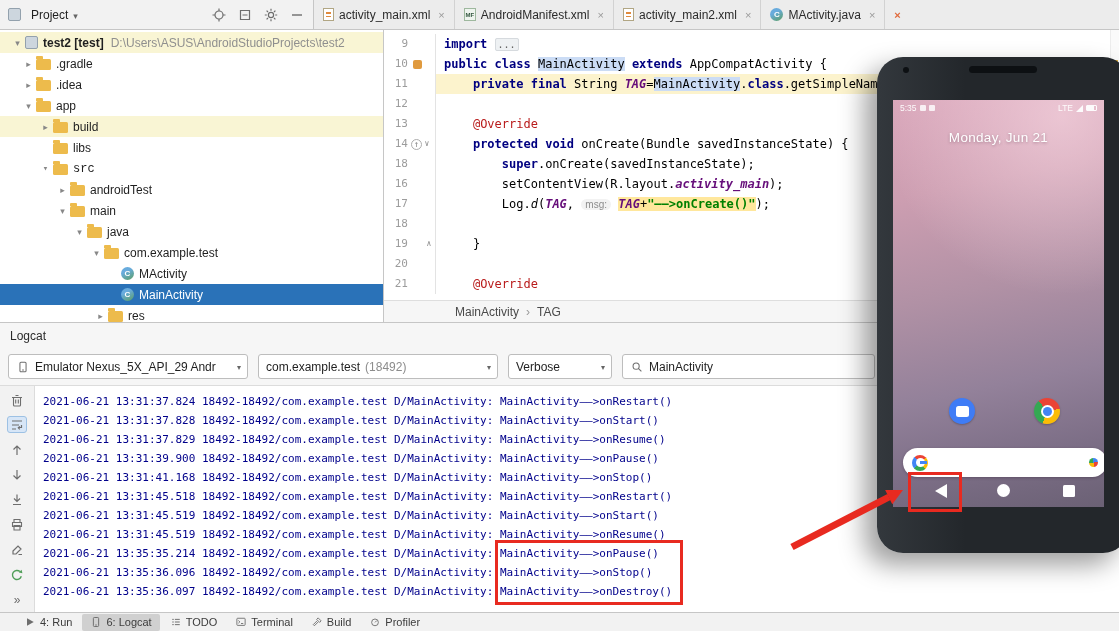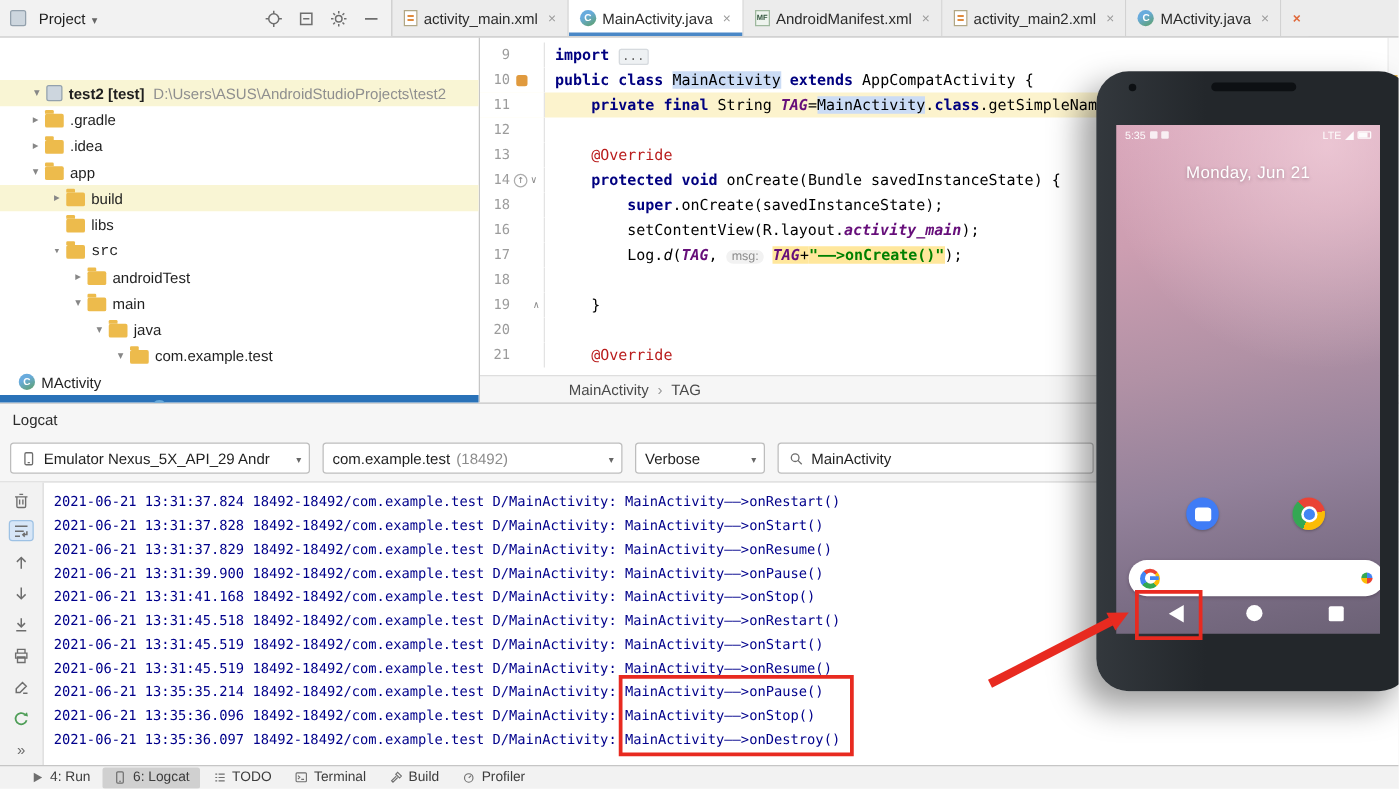--- a/index.html
+++ b/index.html
@@ -165,25 +165,20 @@
             </svg>
           </span>
       </span>
     </div>
     <div id="tabs">
       <div class="tab">
           <span class="fi fi-xml"></span>
           <span class="tab-label">activity_main.xml</span>
           <span class="tab-close"></span>
         </div>
-        <div class="tab active">
-          <span class="fi fi-class"></span>
-          <span class="tab-label">MainActivity.java</span>
-          <span class="tab-close"></span>
-        </div>
         <div class="tab">
           <span class="fi fi-mf"></span>
           <span class="tab-label">AndroidManifest.xml</span>
           <span class="tab-close"></span>
         </div>
         <div class="tab">
           <span class="fi fi-xml"></span>
           <span class="tab-label">activity_main2.xml</span>
           <span class="tab-close"></span>
         </div>
@@ -192,21 +187,21 @@
           <span class="tab-label">MActivity.java</span>
           <span class="tab-close"></span>
         </div>
         <div class="tab-sliver">
           <span class="tab-close"></span>
         </div>
     </div>
   </div>
 
   <div id="project-tree">
-      <div class="trow cream" style="padding-left: 22px; margin-top: 32px;">
+      <div class="trow cream" style="padding-left: 10px;">
         <span class="arrow open"></span>
         <span class="ticon proj"></span>
         <span class="tlabel bold">test2 [test]</span>
         <span class="tpath">D:\Users\ASUS\AndroidStudioProjects\test2</span>
       </div>
       <div class="trow" style="padding-left: 21px;">
         <span class="arrow closed"></span>
         <span class="ticon folder"></span>
         <span class="tlabel">.gradle</span>
       </div>
@@ -248,21 +243,21 @@
       <div class="trow" style="padding-left: 72px;">
         <span class="arrow open"></span>
         <span class="ticon folder"></span>
         <span class="tlabel">java</span>
       </div>
       <div class="trow" style="padding-left: 89px;">
         <span class="arrow open"></span>
         <span class="ticon folder"></span>
         <span class="tlabel">com.example.test</span>
       </div>
-      <div class="trow" style="">
+      <div class="trow" style="padding-left: 106px;">
         <span class="arrow "></span>
         <span class="ticon cls"></span>
         <span class="tlabel">MActivity</span>
       </div>
       <div class="trow selected" style="padding-left: 106px;">
         <span class="arrow "></span>
         <span class="ticon cls"></span>
         <span class="tlabel">MainActivity</span>
       </div>
       <div class="trow" style="padding-left: 93px;">

